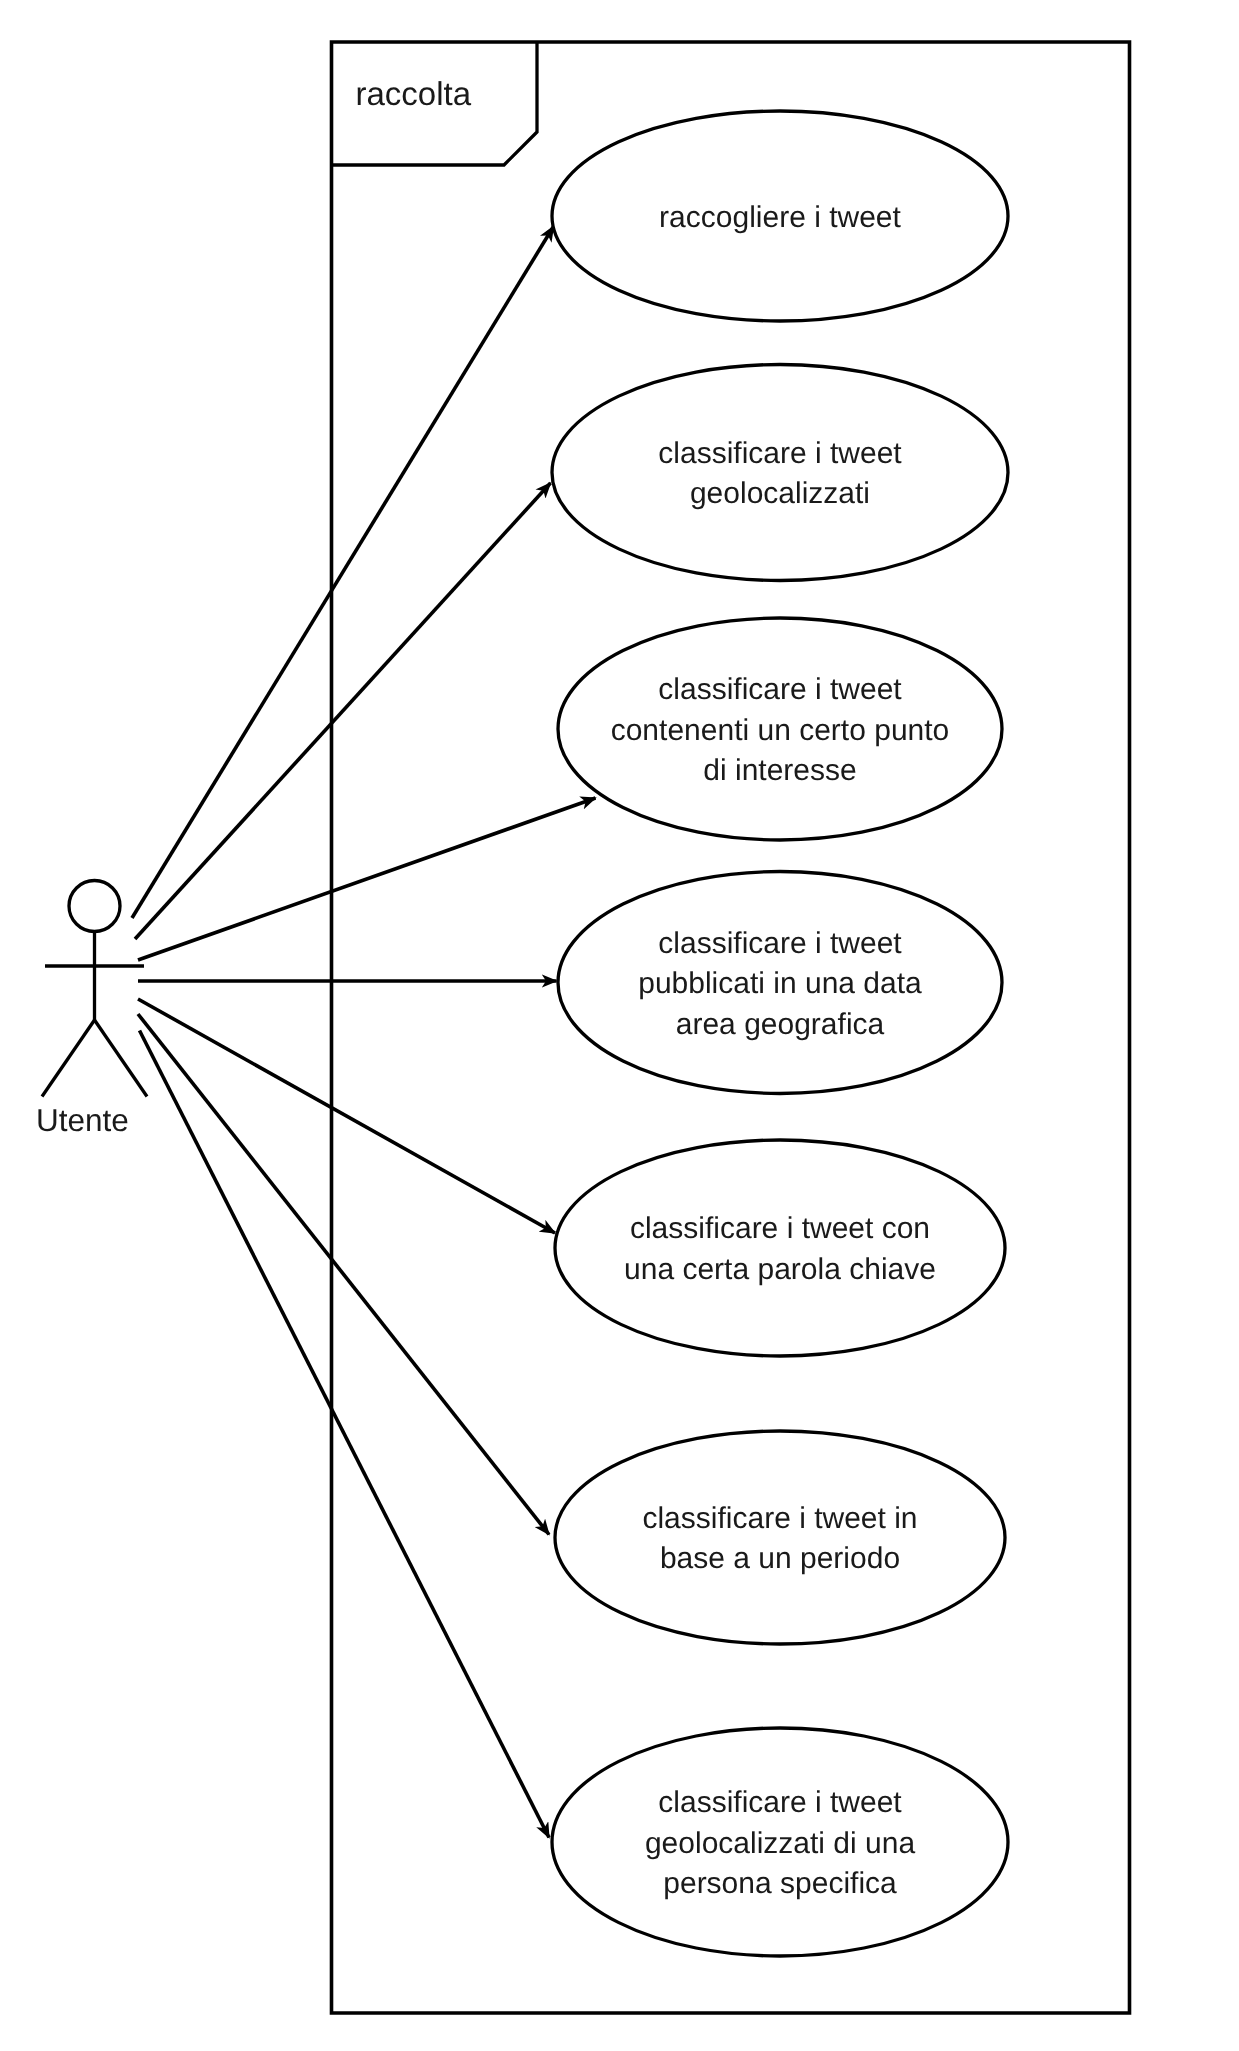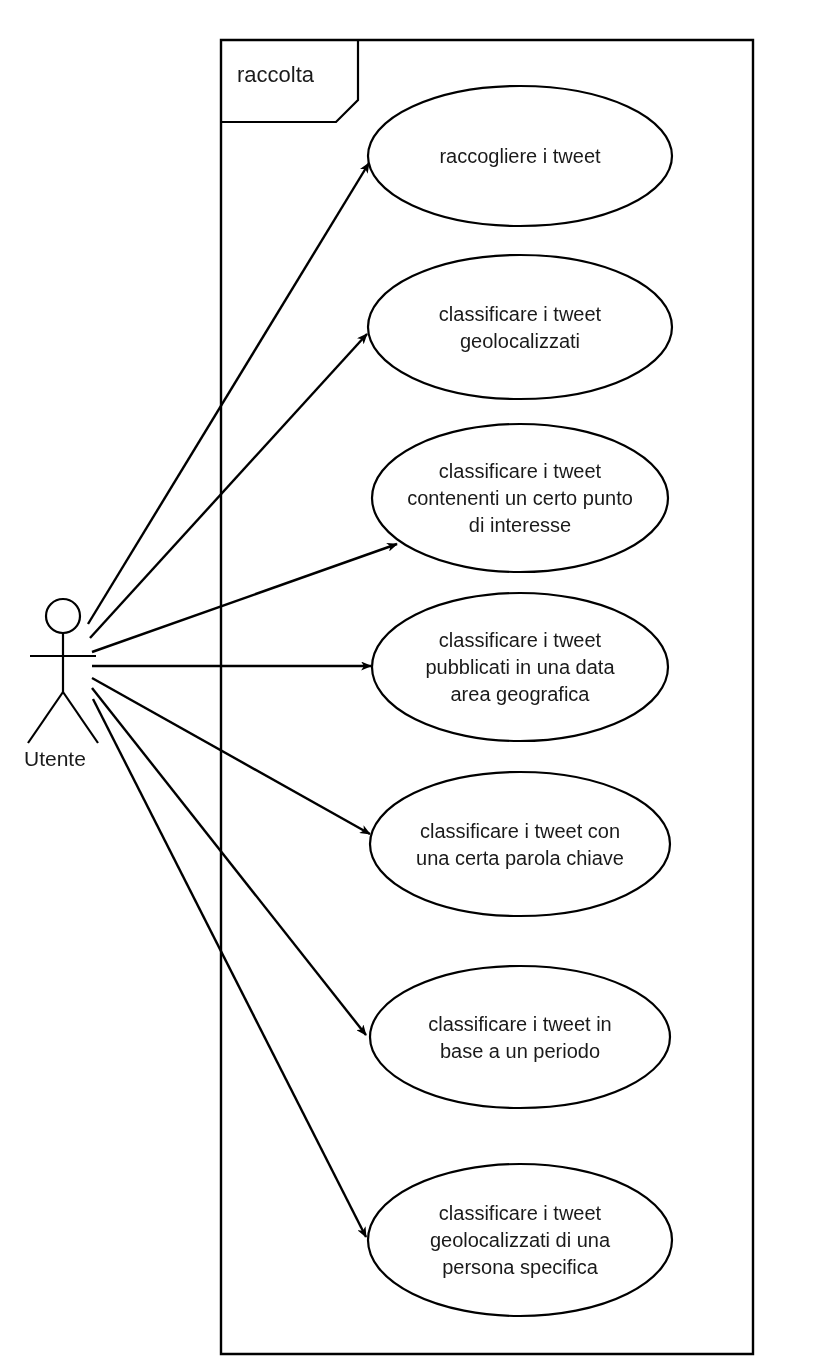--- a/index.html
+++ b/index.html
@@ -9,21 +9,21 @@
   }
   body {
     width: 826px;
     height: 1367px;
     font-family: "Liberation Sans", sans-serif;
     overflow: hidden;
     position: relative;
   }
   #diagram-root {
     position: absolute;
-    left: 0; top: 16px;
+    left: 0; top: 4px;
     width: 826px;
     height: 1139px;
   }
   svg.canvas {
     display: block;
     width: 826px;
     height: 1367px;
     shape-rendering: geometricPrecision;
   }
   .usecase-label, .actor-label, .system-label {

